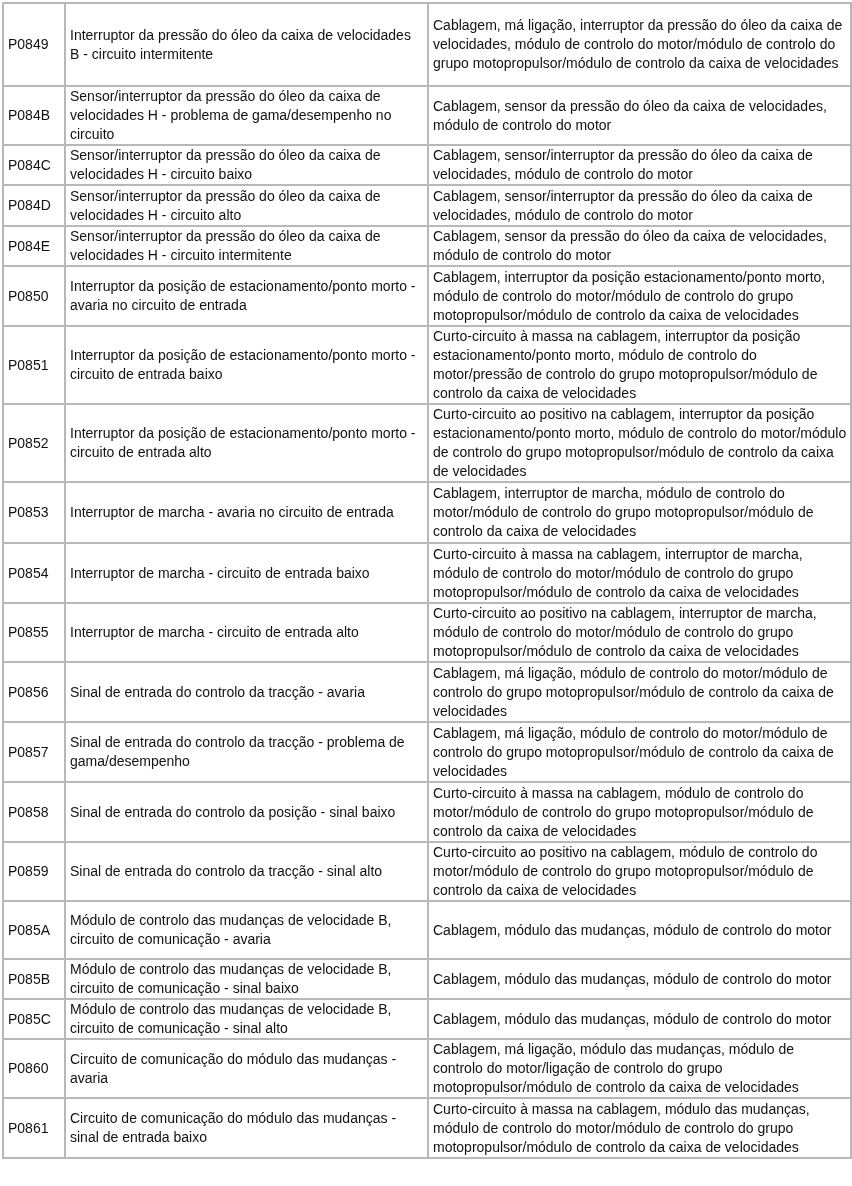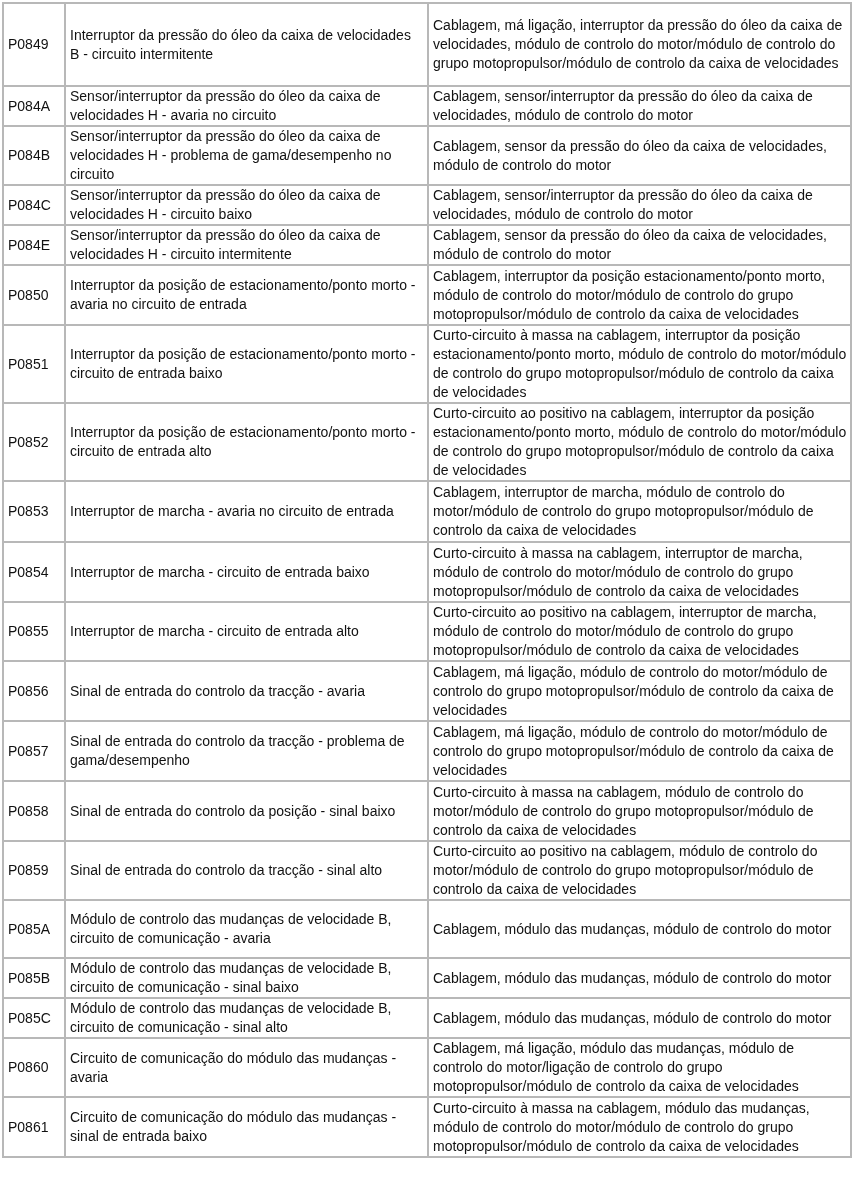--- a/index.html
+++ b/index.html
@@ -32,49 +32,49 @@
     <col class="c-code">
     <col class="c-desc">
     <col class="c-cause">
   </colgroup>
   <tbody id="dtc-body">
       <tr style="height: 83px;">
         <td>P0849</td>
         <td>Interruptor da pressão do óleo da caixa de velocidades B - circuito intermitente</td>
         <td>Cablagem, má ligação, interruptor da pressão do óleo da caixa de velocidades, módulo de controlo do motor/módulo de controlo do grupo motopropulsor/módulo de controlo da caixa de velocidades</td>
       </tr>
-      <tr style="height: 40px;">
-        <td>P084A</td>
-        <td>Sensor/interruptor da pressão do óleo da caixa de velocidades H - avaria no circuito</td>
-        <td>Cablagem, sensor/interruptor da pressão do óleo da caixa de velocidades, módulo de controlo do motor</td>
-      </tr>
       <tr style="height: 57px;">
         <td>P084B</td>
         <td>Sensor/interruptor da pressão do óleo da caixa de velocidades H - problema de gama/desempenho no circuito</td>
         <td>Cablagem, sensor da pressão do óleo da caixa de velocidades, módulo de controlo do motor</td>
       </tr>
       <tr style="height: 40px; padding-left: 27px;">
         <td>P084C</td>
         <td>Sensor/interruptor da pressão do óleo da caixa de velocidades H - circuito baixo</td>
+        <td>Cablagem, sensor/interruptor da pressão do óleo da caixa de velocidades, módulo de controlo do motor</td>
+      </tr>
+      <tr style="height: 41px;">
+        <td>P084D</td>
+        <td>Sensor/interruptor da pressão do óleo da caixa de velocidades H - circuito alto</td>
         <td>Cablagem, sensor/interruptor da pressão do óleo da caixa de velocidades, módulo de controlo do motor</td>
       </tr>
       <tr style="height: 34px;">
         <td>P084E</td>
         <td>Sensor/interruptor da pressão do óleo da caixa de velocidades H - circuito intermitente</td>
         <td>Cablagem, sensor da pressão do óleo da caixa de velocidades, módulo de controlo do motor</td>
       </tr>
       <tr style="height: 60px;">
         <td>P0850</td>
         <td>Interruptor da posição de estacionamento/ponto morto - avaria no circuito de entrada</td>
         <td>Cablagem, interruptor da posição estacionamento/ponto morto, módulo de controlo do motor/módulo de controlo do grupo motopropulsor/módulo de controlo da caixa de velocidades</td>
       </tr>
       <tr style="height: 77px;">
         <td>P0851</td>
         <td>Interruptor da posição de estacionamento/ponto morto - circuito de entrada baixo</td>
-        <td>Curto-circuito à massa na cablagem, interruptor da posição estacionamento/ponto morto, módulo de controlo do motor/módulo de controlo do grupo motopropulsor/módulo de controlo da caixa de velocidades</td>
+        <td>Curto-circuito à massa na cablagem, interruptor da posição estacionamento/ponto morto, módulo de controlo do motor/pressão de controlo do grupo motopropulsor/módulo de controlo da caixa de velocidades</td>
       </tr>
       <tr style="height: 78px;">
         <td>P0852</td>
         <td>Interruptor da posição de estacionamento/ponto morto - circuito de entrada alto</td>
         <td>Curto-circuito ao positivo na cablagem, interruptor da posição estacionamento/ponto morto, módulo de controlo do motor/módulo de controlo do grupo motopropulsor/módulo de controlo da caixa de velocidades</td>
       </tr>
       <tr style="height: 61px;">
         <td>P0853</td>
         <td>Interruptor de marcha - avaria no circuito de entrada</td>
         <td>Cablagem, interruptor de marcha, módulo de controlo do motor/módulo de controlo do grupo motopropulsor/módulo de controlo da caixa de velocidades</td>

